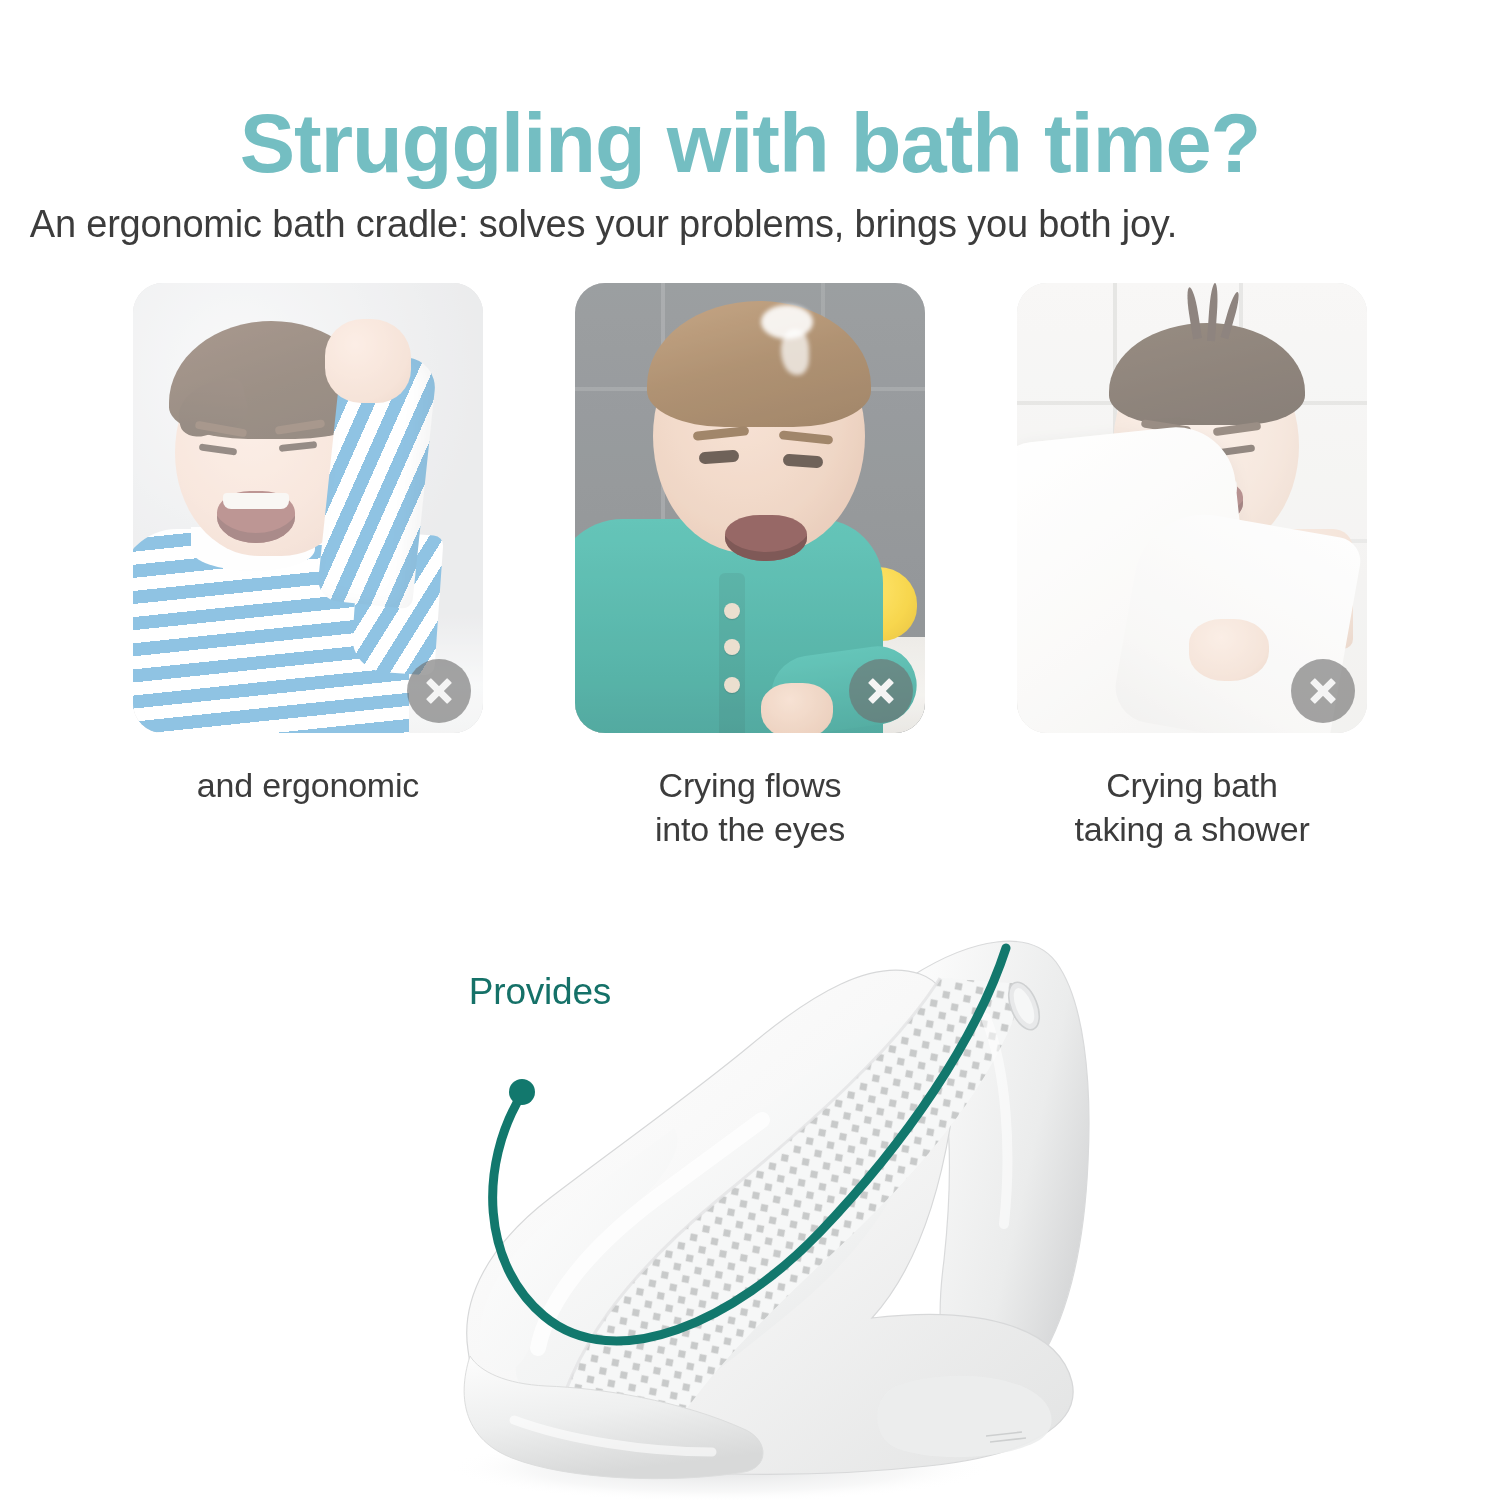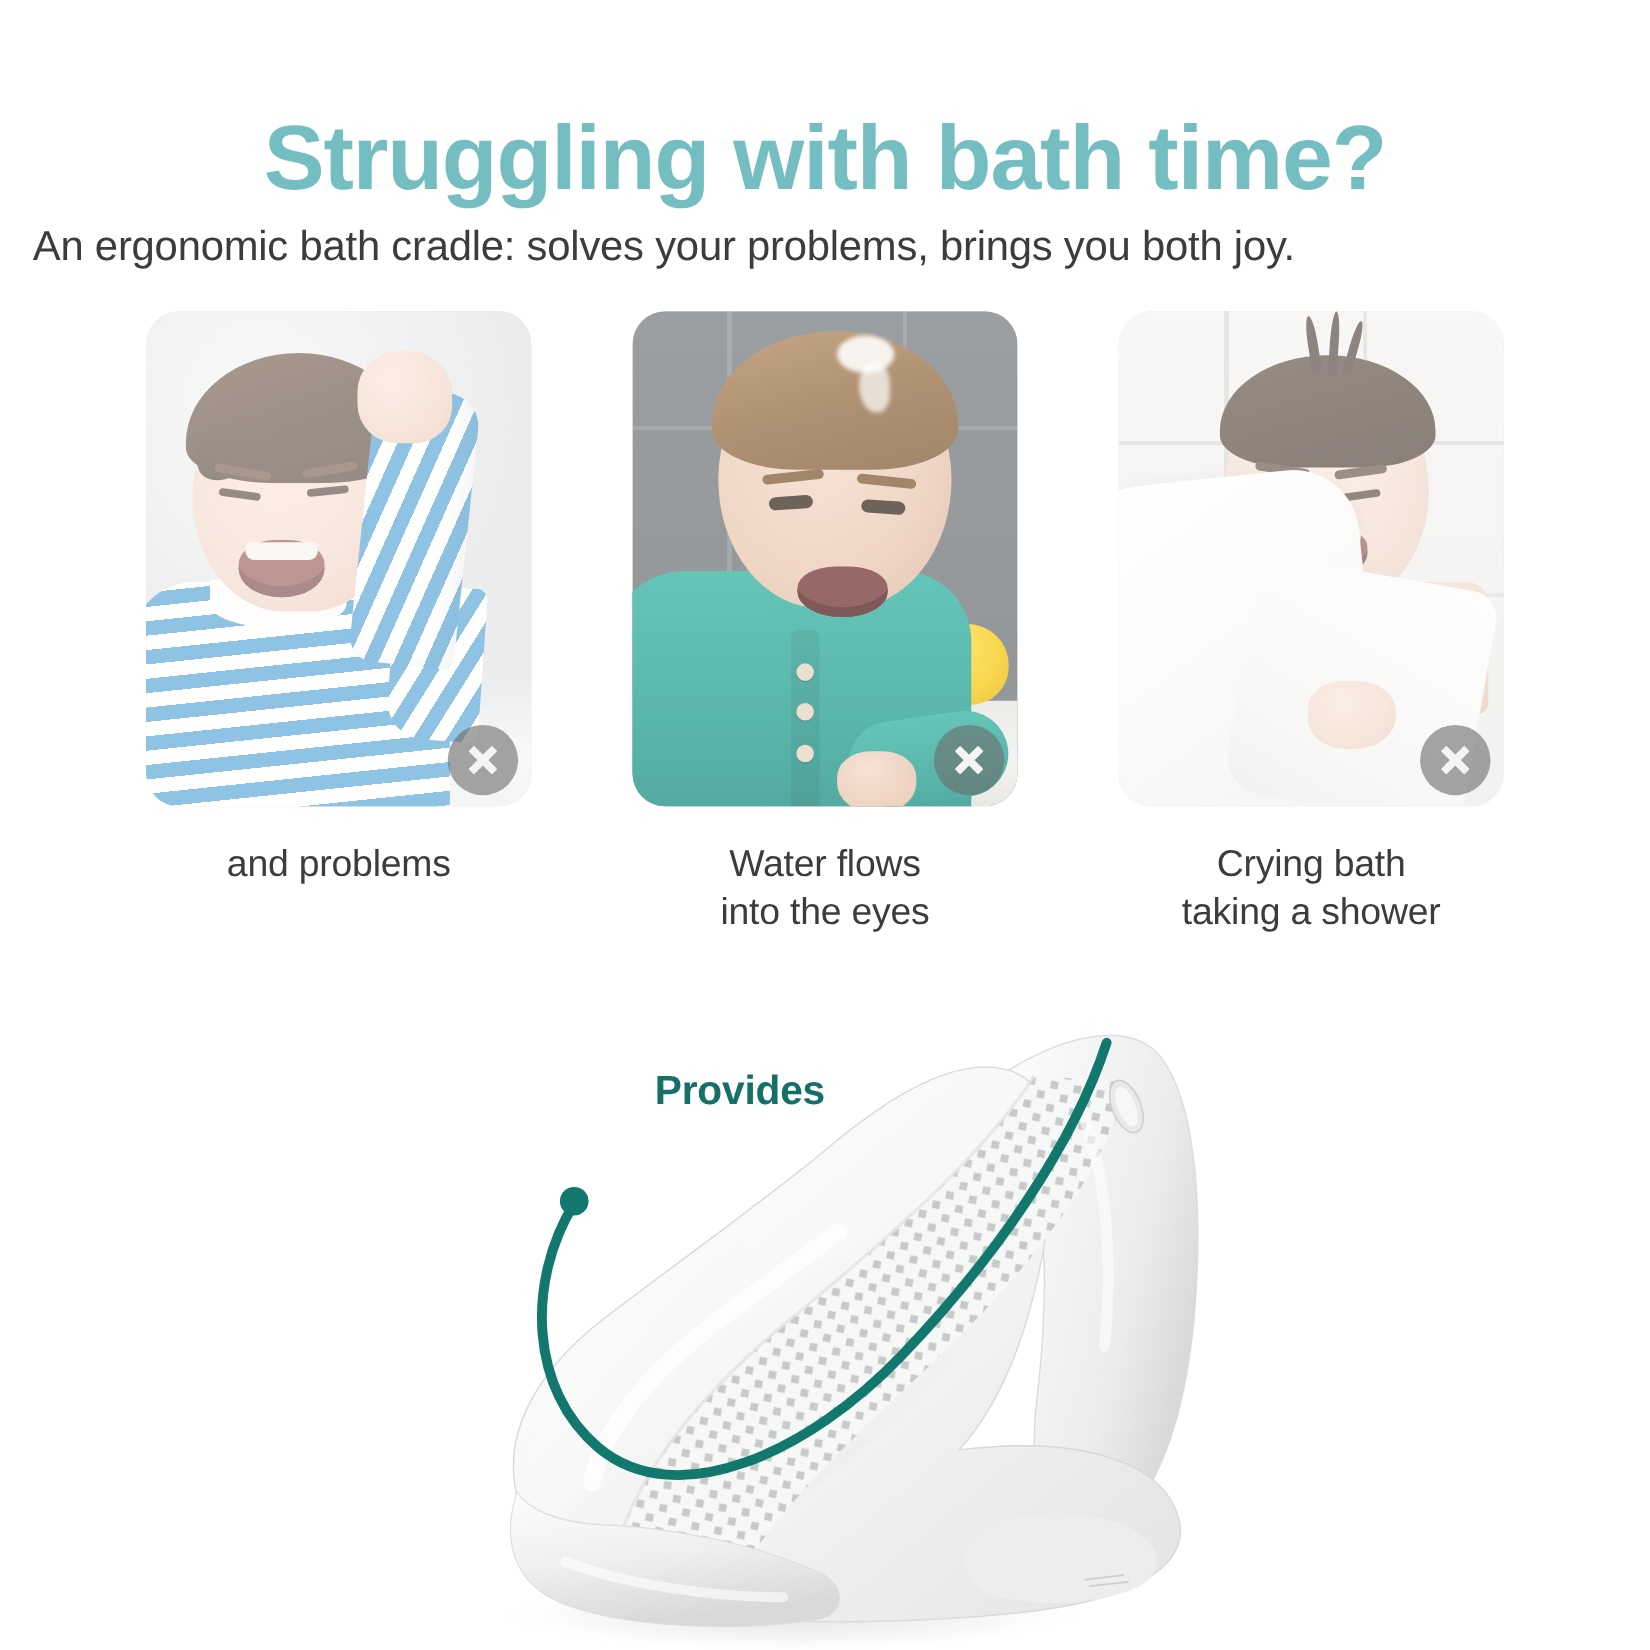--- a/index.html
+++ b/index.html
@@ -419,23 +419,23 @@
     top: 880px;
     left: 0;
     width: 1500px;
     height: 620px;
   }
   .callout {
     position: absolute;
     left: 330px;
     top: 90px;
     width: 420px;
-    text-align: right;
+    text-align: center;
     font-size: 37px;
-    font-weight: bold;
+    font-weight: normal;
     line-height: 1.18;
     color: #157168;
     letter-spacing: -0.2px;
   }
   .product-svg {
     position: absolute;
     left: 300px;
     top: 0;
     width: 920px;
     height: 620px;
@@ -464,21 +464,21 @@
       <div class="p1-eyebrow-l"></div>
       <div class="p1-eyebrow-r"></div>
       <div class="p1-eye-l"></div>
       <div class="p1-eye-r"></div>
       <div class="p1-mouth"></div>
       <div class="p1-teeth"></div>
       <div class="p1-wash"></div>
       <div class="x-badge"></div>
     </div>
     <div class="card-caption">
-      <div>and problems</div>
+      <div>and ergonomic</div>
     </div>
   </div>
 
   <div class="card">
     <div class="photo">
       <div class="p2-bg"></div>
       <div class="p2-grout"></div>
       <div class="p2-counter"></div>
       <div class="p2-duck"></div>
       <div class="p2-duck-head"></div>
@@ -496,21 +496,21 @@
       <div class="p2-eyebrow-l"></div>
       <div class="p2-eyebrow-r"></div>
       <div class="p2-eye-l"></div>
       <div class="p2-eye-r"></div>
       <div class="p2-mouth"></div>
       <div class="p2-hand"></div>
       <div class="p2-wash"></div>
       <div class="x-badge"></div>
     </div>
     <div class="card-caption">
-      <div>Water flows</div>
+      <div>Crying flows</div>
       <div>into the eyes</div>
     </div>
   </div>
 
   <div class="card">
     <div class="photo">
       <div class="p3-bg"></div>
       <div class="p3-grout"></div>
       <div class="p3-shoulder"></div>
       <div class="p3-arm"></div>

